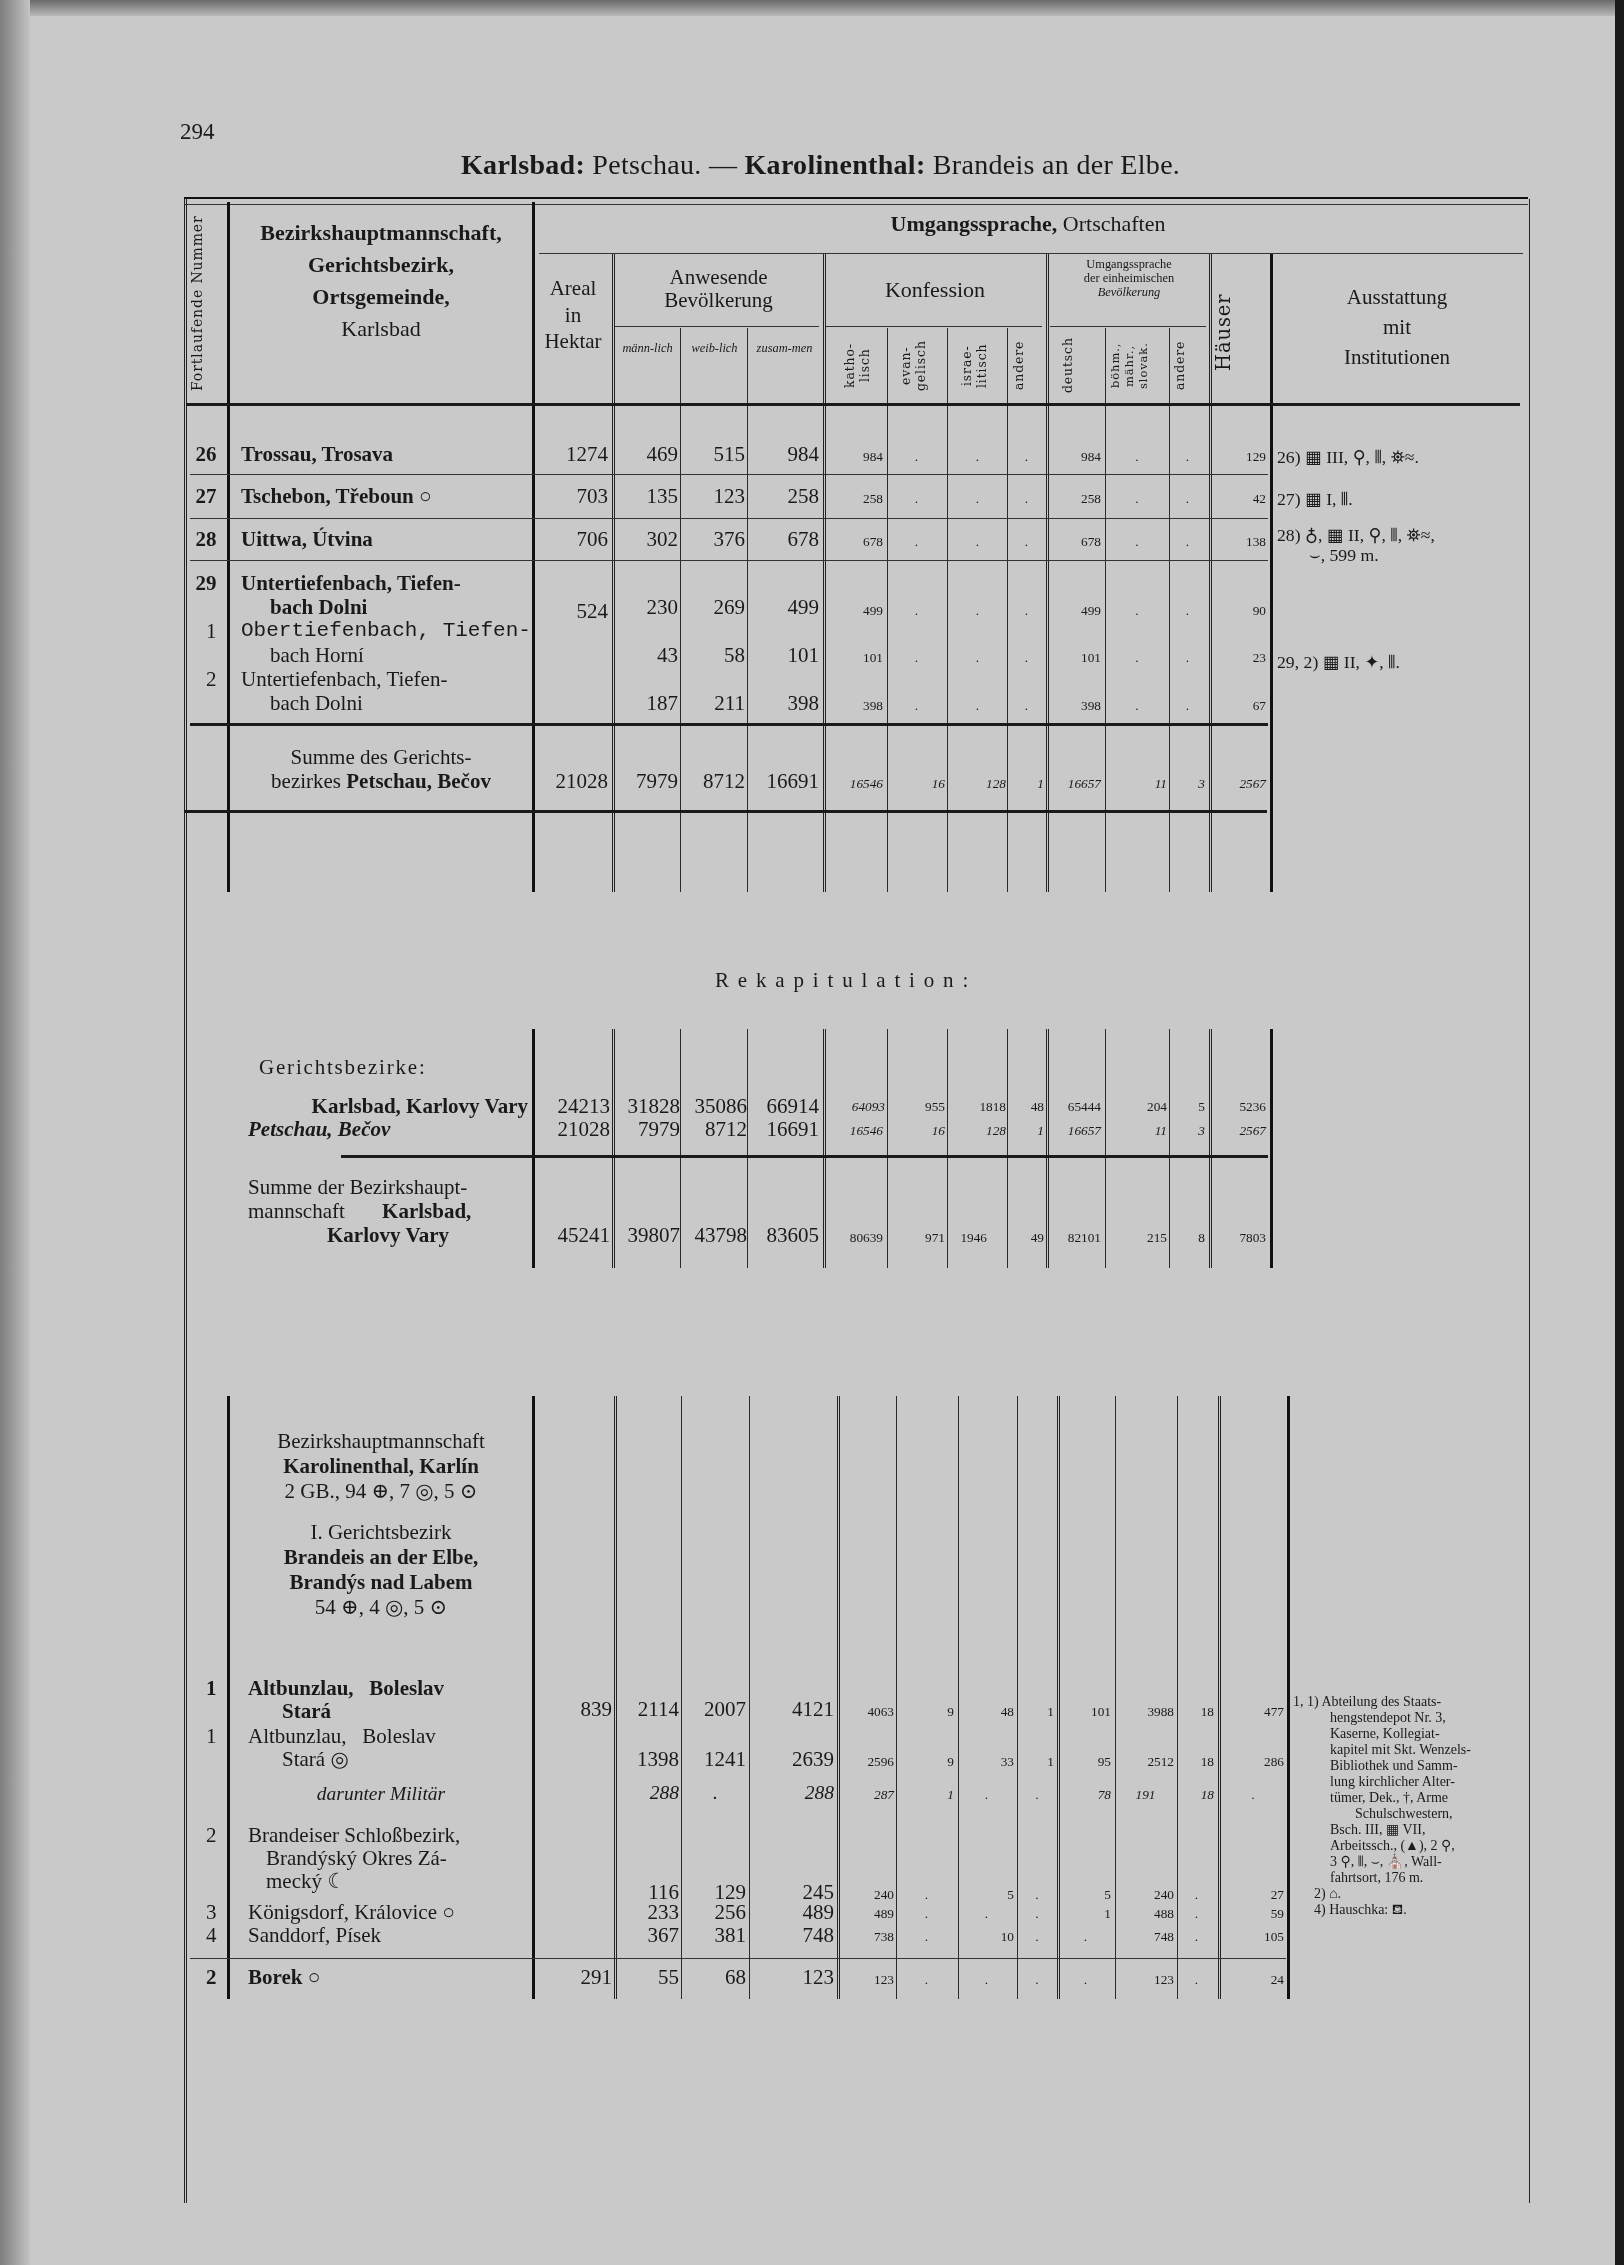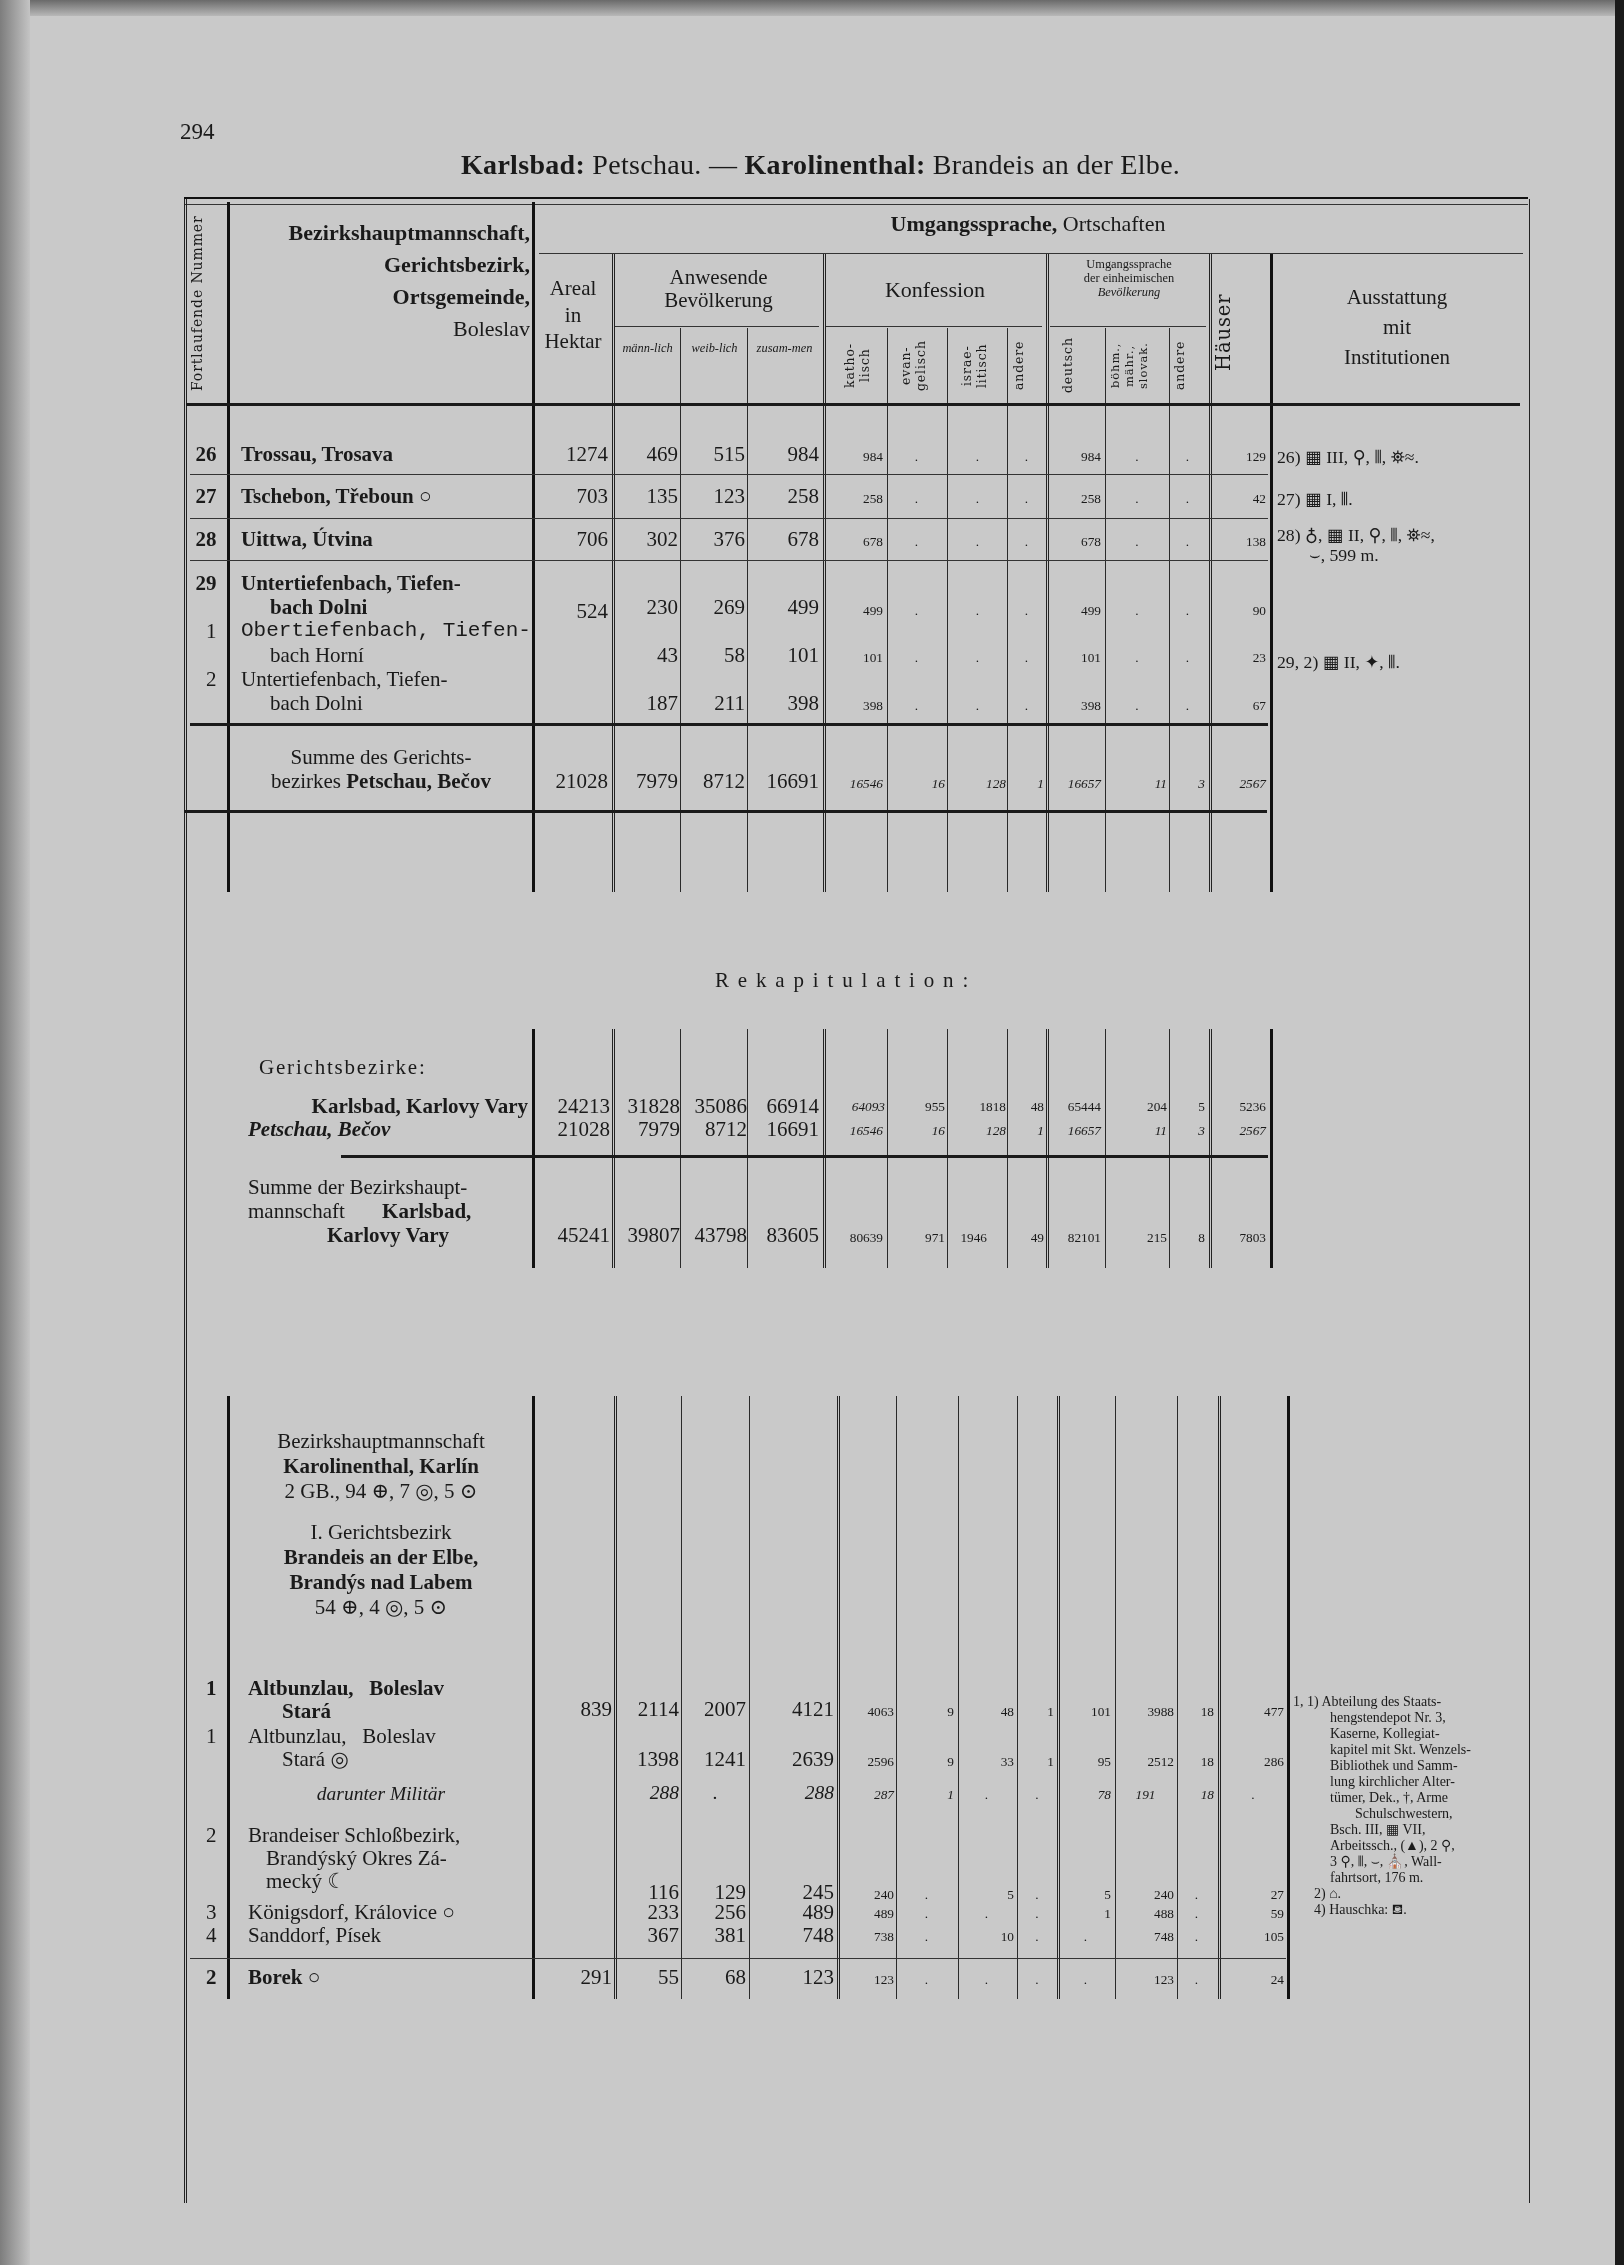--- a/index.html
+++ b/index.html
@@ -74,25 +74,25 @@
 
   <div class="hline" style="left:539px;top:253px;width:984px;"></div>
   <div class="hline" style="left:615px;top:326px;width:204px;"></div>
   <div class="hline" style="left:826px;top:326px;width:216px;"></div>
   <div class="hline" style="left:1050px;top:326px;width:156px;"></div>
   <div class="hline thick" style="left:186px;top:403px;width:1334px;"></div>
 </div>
 
 <div class="vtext" style="left:189px;top:206px;width:35px;height:195px;">Fortlaufende Nummer</div>
 
-<div class="hcell" style="left:232px;top:217px;width:298px;font-size:22px;line-height:32px;text-align:right;">
+<div class="hcell" style="left:232px;top:217px;width:298px;font-size:22px;line-height:32px;">
   <div style="font-weight:bold;">Bezirkshauptmannschaft,</div>
   <div style="font-weight:bold;">Gerichtsbezirk,</div>
   <div style="font-weight:bold;">Ortsgemeinde,</div>
-  <div>Boleslav</div>
+  <div>Karlsbad</div>
 </div>
 
 <div class="hcell" style="left:536px;top:211px;width:984px;font-size:22px;">
   <b>Umgangssprache,</b><span> Ortschaften</span>
 </div>
 
 <div class="hcell" style="left:534px;top:275px;width:78px;font-size:21px;line-height:26.6px;">
   <div>Areal</div>
   <div>in</div>
   <div>Hektar</div>

